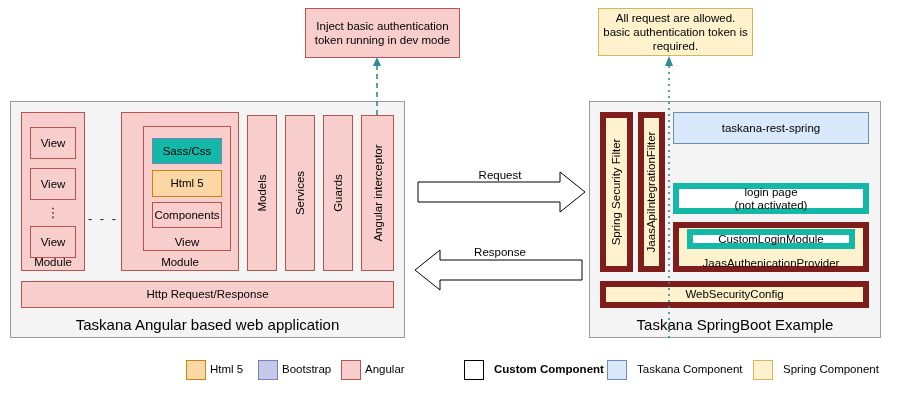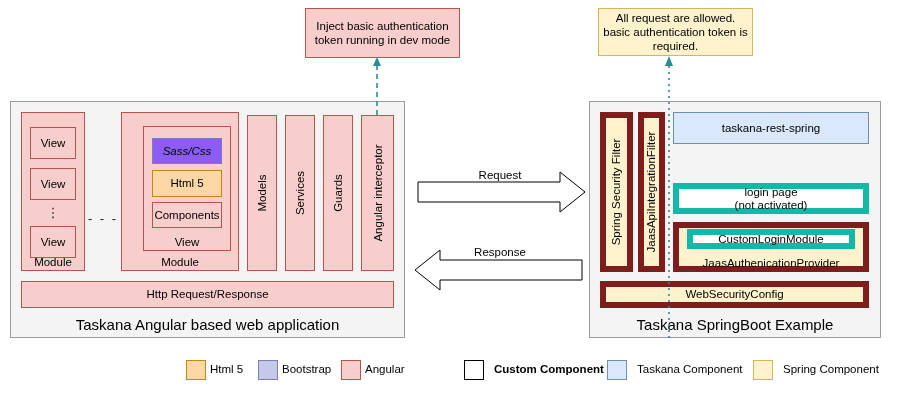--- a/index.html
+++ b/index.html
@@ -21,21 +21,21 @@
 
   .panel{background:#f4f4f4;border:1px solid #9b9b9b;}
   .panel-label{
     position:absolute;left:0;right:0;text-align:center;font-size:15px;
   }
 
   .ang{background:#f8cecc;border:1px solid #b85450;box-sizing:border-box;}
   .spr{background:#fff2cc;border:6px solid #7f1d1d;box-sizing:border-box;}
   .tsk{background:#dae8fc;border:1px solid #6c8ebf;box-sizing:border-box;}
   .cus{background:#ffffff;border:6px solid #14b8a6;box-sizing:border-box;}
-  .boot{background:#8b5cf6;border:1px solid #7b7fb8;box-sizing:border-box;font-style:italic;}
+  .boot{background:#14b8a6;border:1px solid #7b7fb8;box-sizing:border-box;}
   .html5{background:#fad7a5;border:1px solid #c8860d;box-sizing:border-box;}
 
   .ctr{display:flex;align-items:center;justify-content:center;
        text-align:center;font-size:11.5px;line-height:13px;}
   .btm{display:flex;align-items:flex-end;justify-content:center;
        text-align:center;font-size:11.5px;padding-bottom:3px;}
 
   .vert{
     display:flex;align-items:center;justify-content:center;
     font-size:11.5px;white-space:nowrap;

